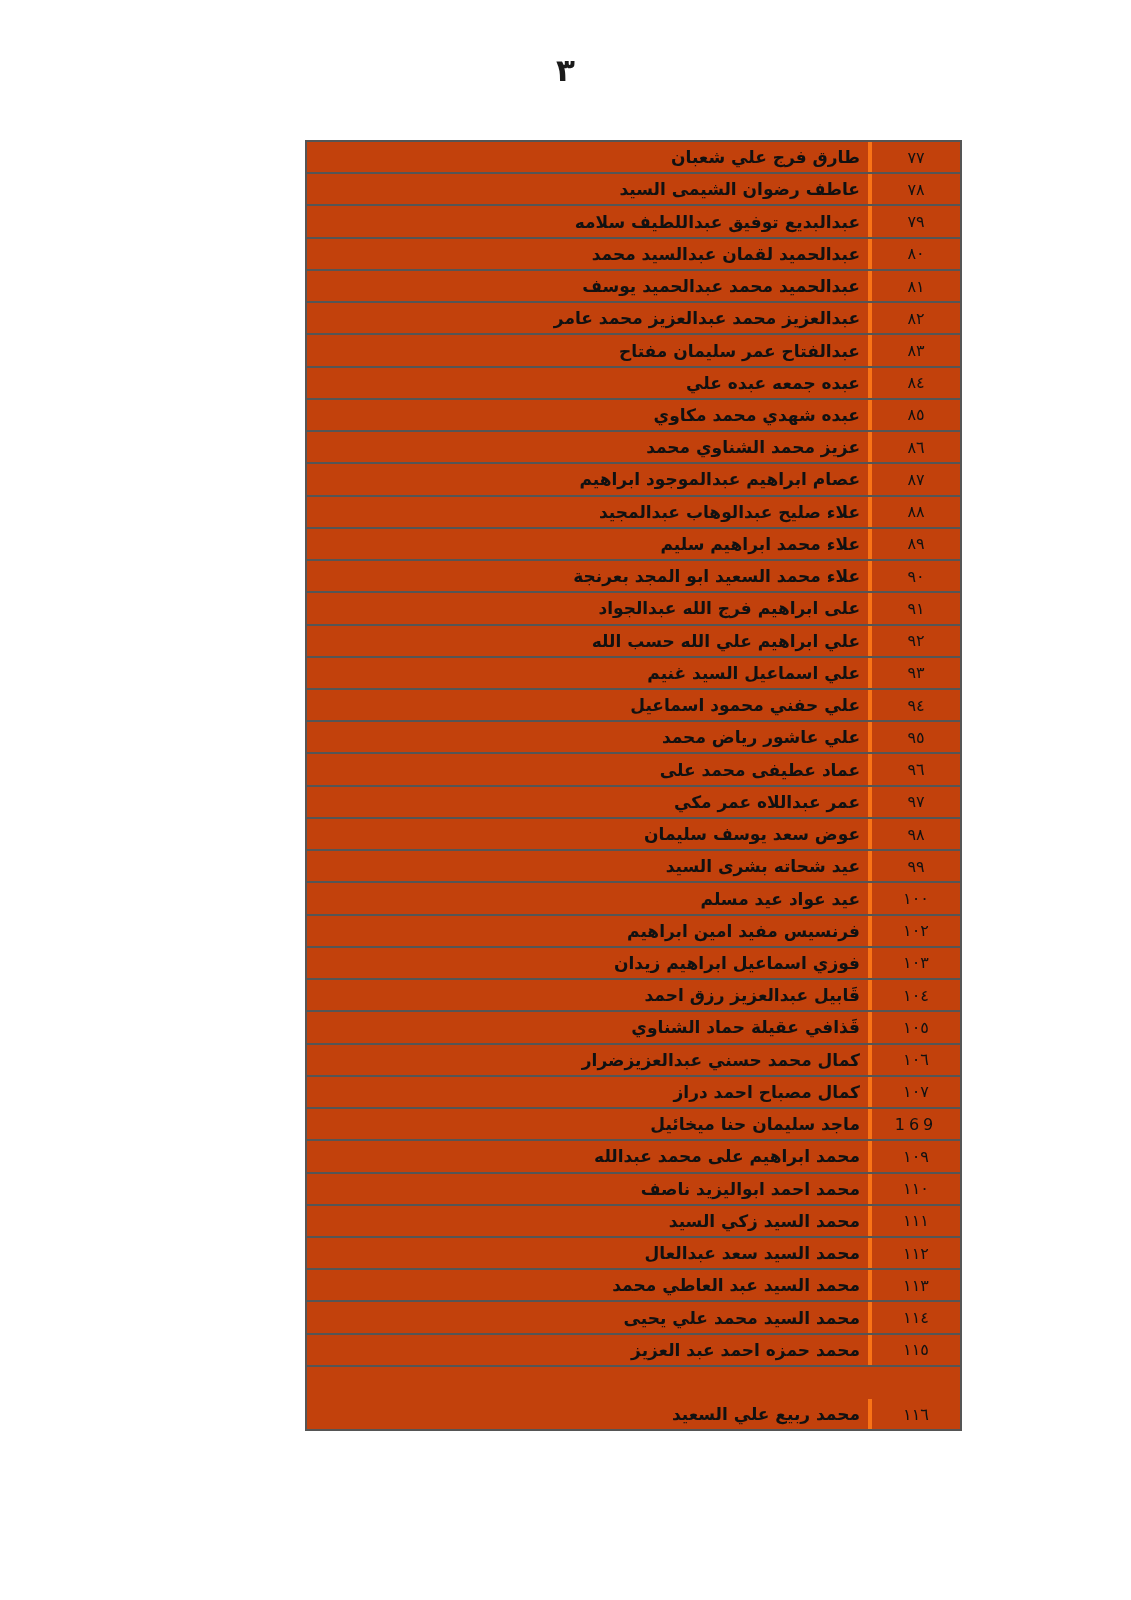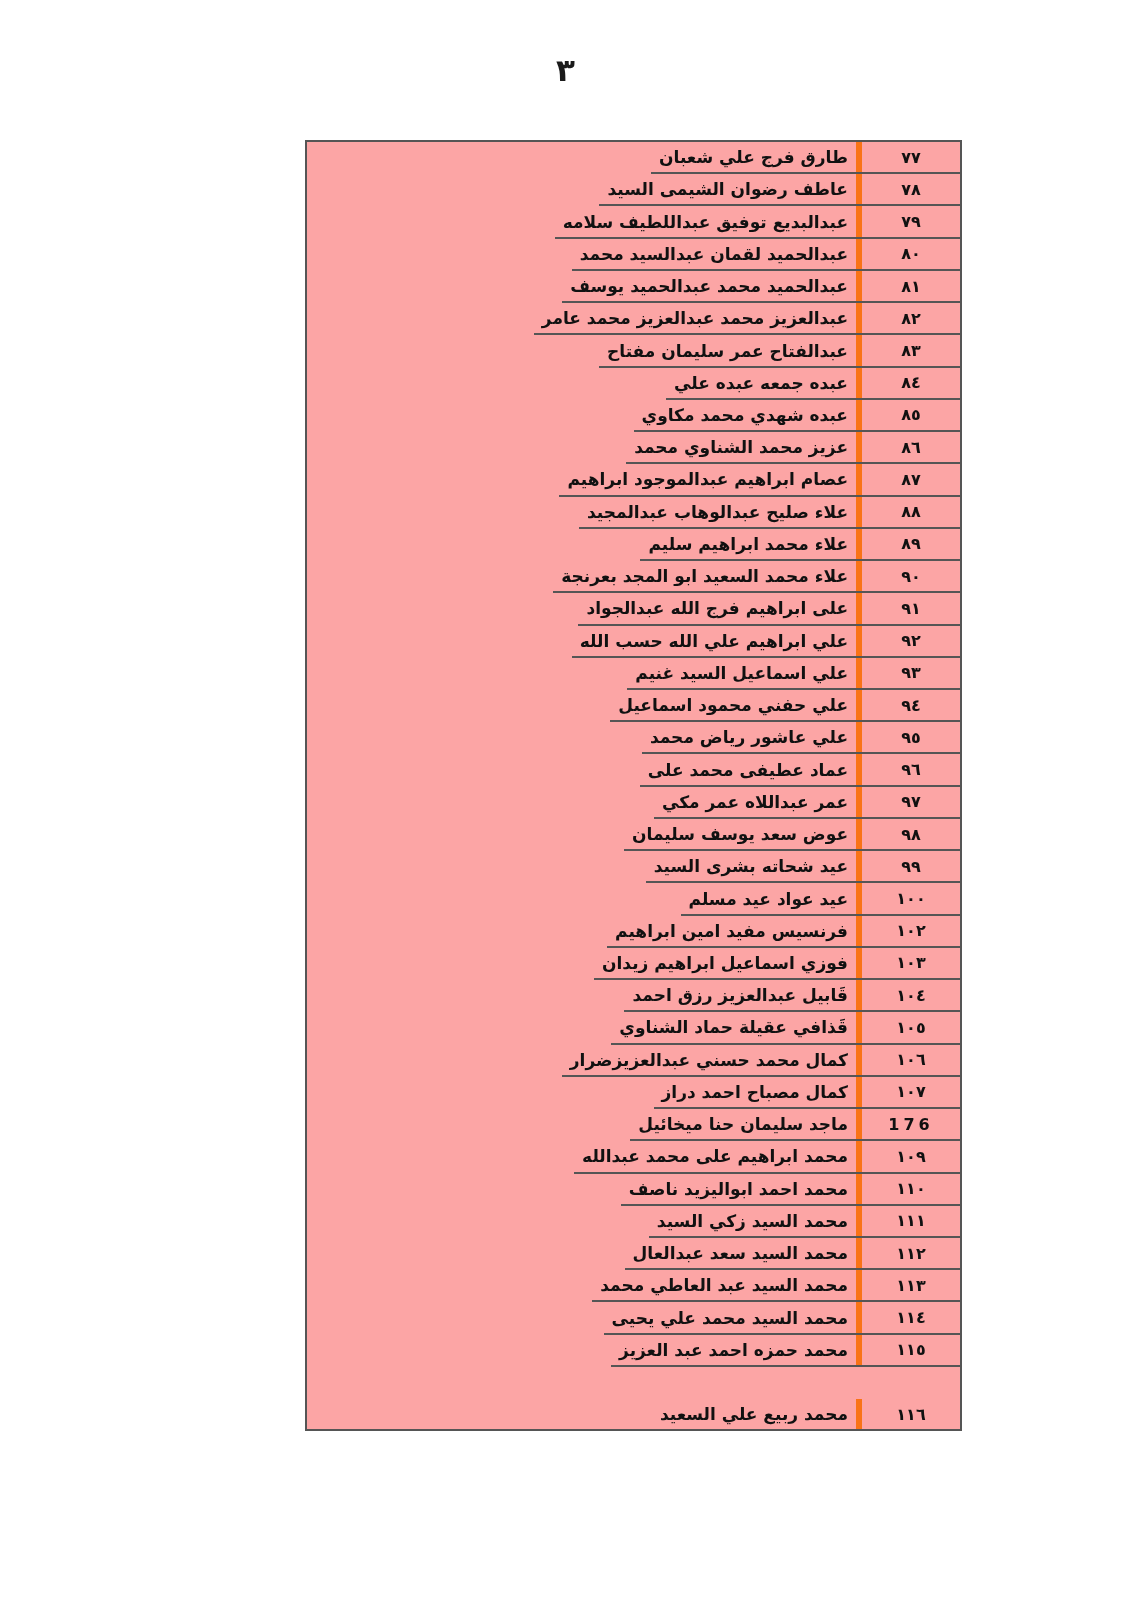--- a/index.html
+++ b/index.html
@@ -28,22 +28,21 @@
   .roster-table {
     position: absolute;
     left: 305px;
     top: 140px;
     width: 657px;
     height: 1291px;
     box-sizing: border-box;
     border: 2px solid #555555;
     display: flex;
     flex-direction: column;
-    background: #fca5a5;
-    align-items: flex-end;
+    background: #c2410c;
   }
   .t-row {
     flex: 1;
     display: flex;
     flex-direction: row;
     border-bottom: 2px solid #555555;
     box-sizing: border-box;
     min-height: 0;
   }
   .t-row:last-child { border-bottom: none; margin-top: 32px; }
@@ -54,27 +53,27 @@
     align-items: center;
     padding: 0 8px;
     font-size: 17px;
     font-weight: bold;
     color: #111111;
     white-space: nowrap;
     overflow: hidden;
     box-sizing: border-box;
   }
   .num-cell {
-    width: 104px;
-    border-left: 6px solid #f97316;
+    width: 92px;
+    border-left: 4px solid #f97316;
     display: flex;
     align-items: center;
     justify-content: center;
     font-size: 16px;
-    font-weight: bold;
+    font-weight: normal;
     color: #111111;
     letter-spacing: 4px;
     box-sizing: border-box;
   }
 </style>
 </head>
 <body>
 
 <div class="page">
   <div class="page-number">٣</div>
@@ -195,21 +194,21 @@
       <div class="t-row">
         <div class="name-cell">كمال محمد حسني عبدالعزيزضرار</div>
         <div class="num-cell">١٠٦</div>
       </div>
       <div class="t-row">
         <div class="name-cell">كمال مصباح احمد دراز</div>
         <div class="num-cell">١٠٧</div>
       </div>
       <div class="t-row">
         <div class="name-cell">ماجد سليمان حنا ميخائيل</div>
-        <div class="num-cell">176</div>
+        <div class="num-cell">169</div>
       </div>
       <div class="t-row">
         <div class="name-cell">محمد ابراهيم على محمد عبدالله</div>
         <div class="num-cell">١٠٩</div>
       </div>
       <div class="t-row">
         <div class="name-cell">محمد احمد ابواليزيد ناصف</div>
         <div class="num-cell">١١٠</div>
       </div>
       <div class="t-row">

